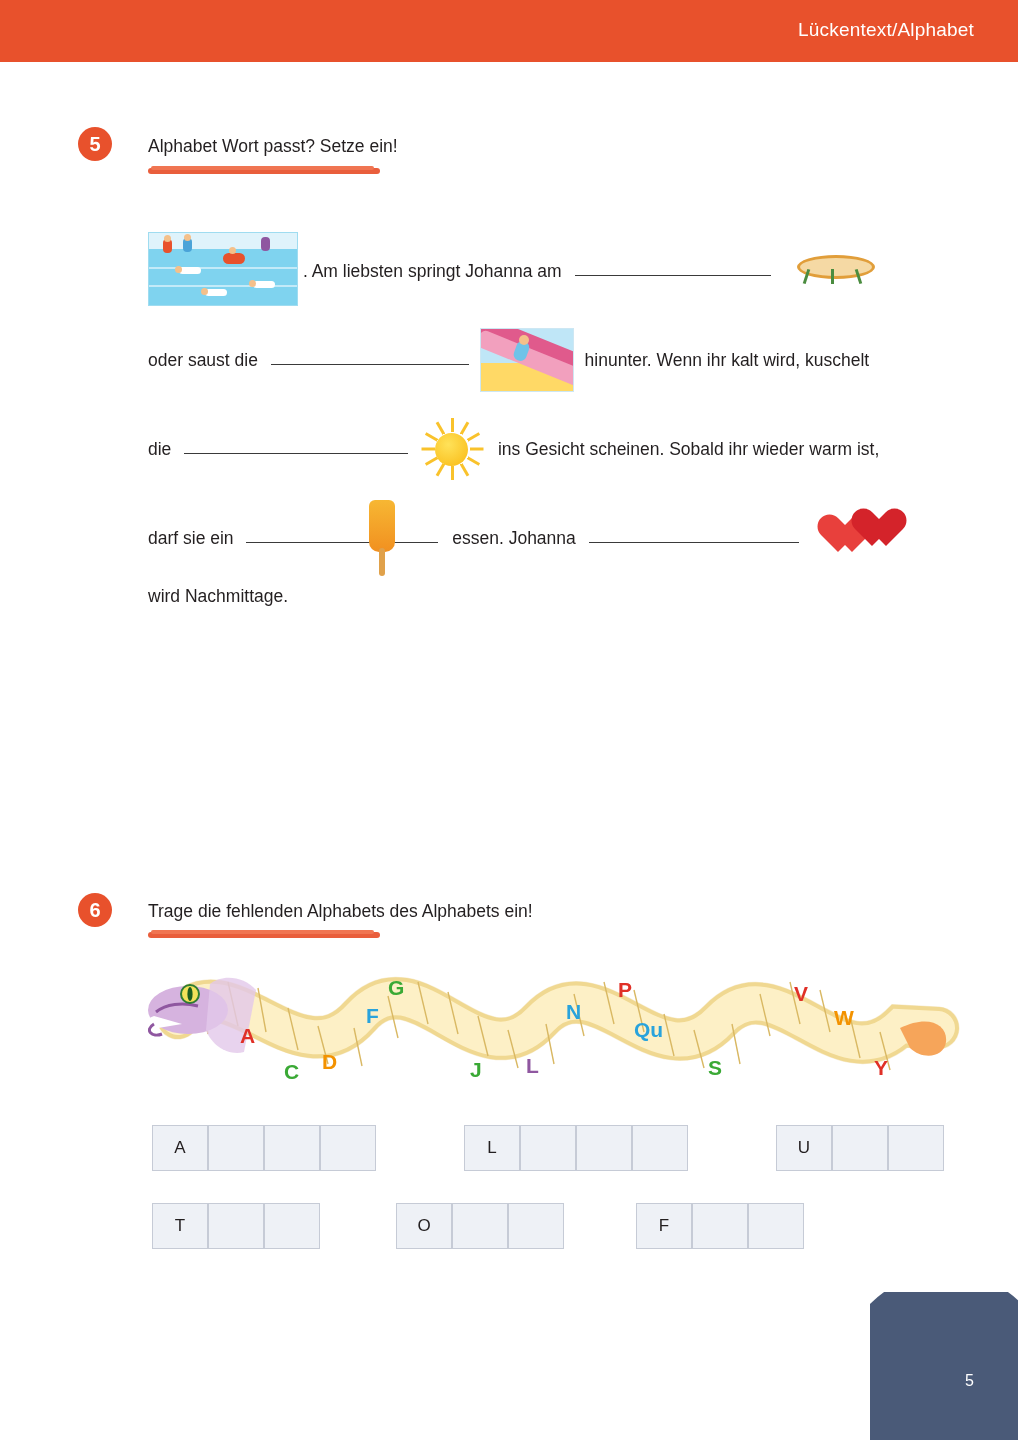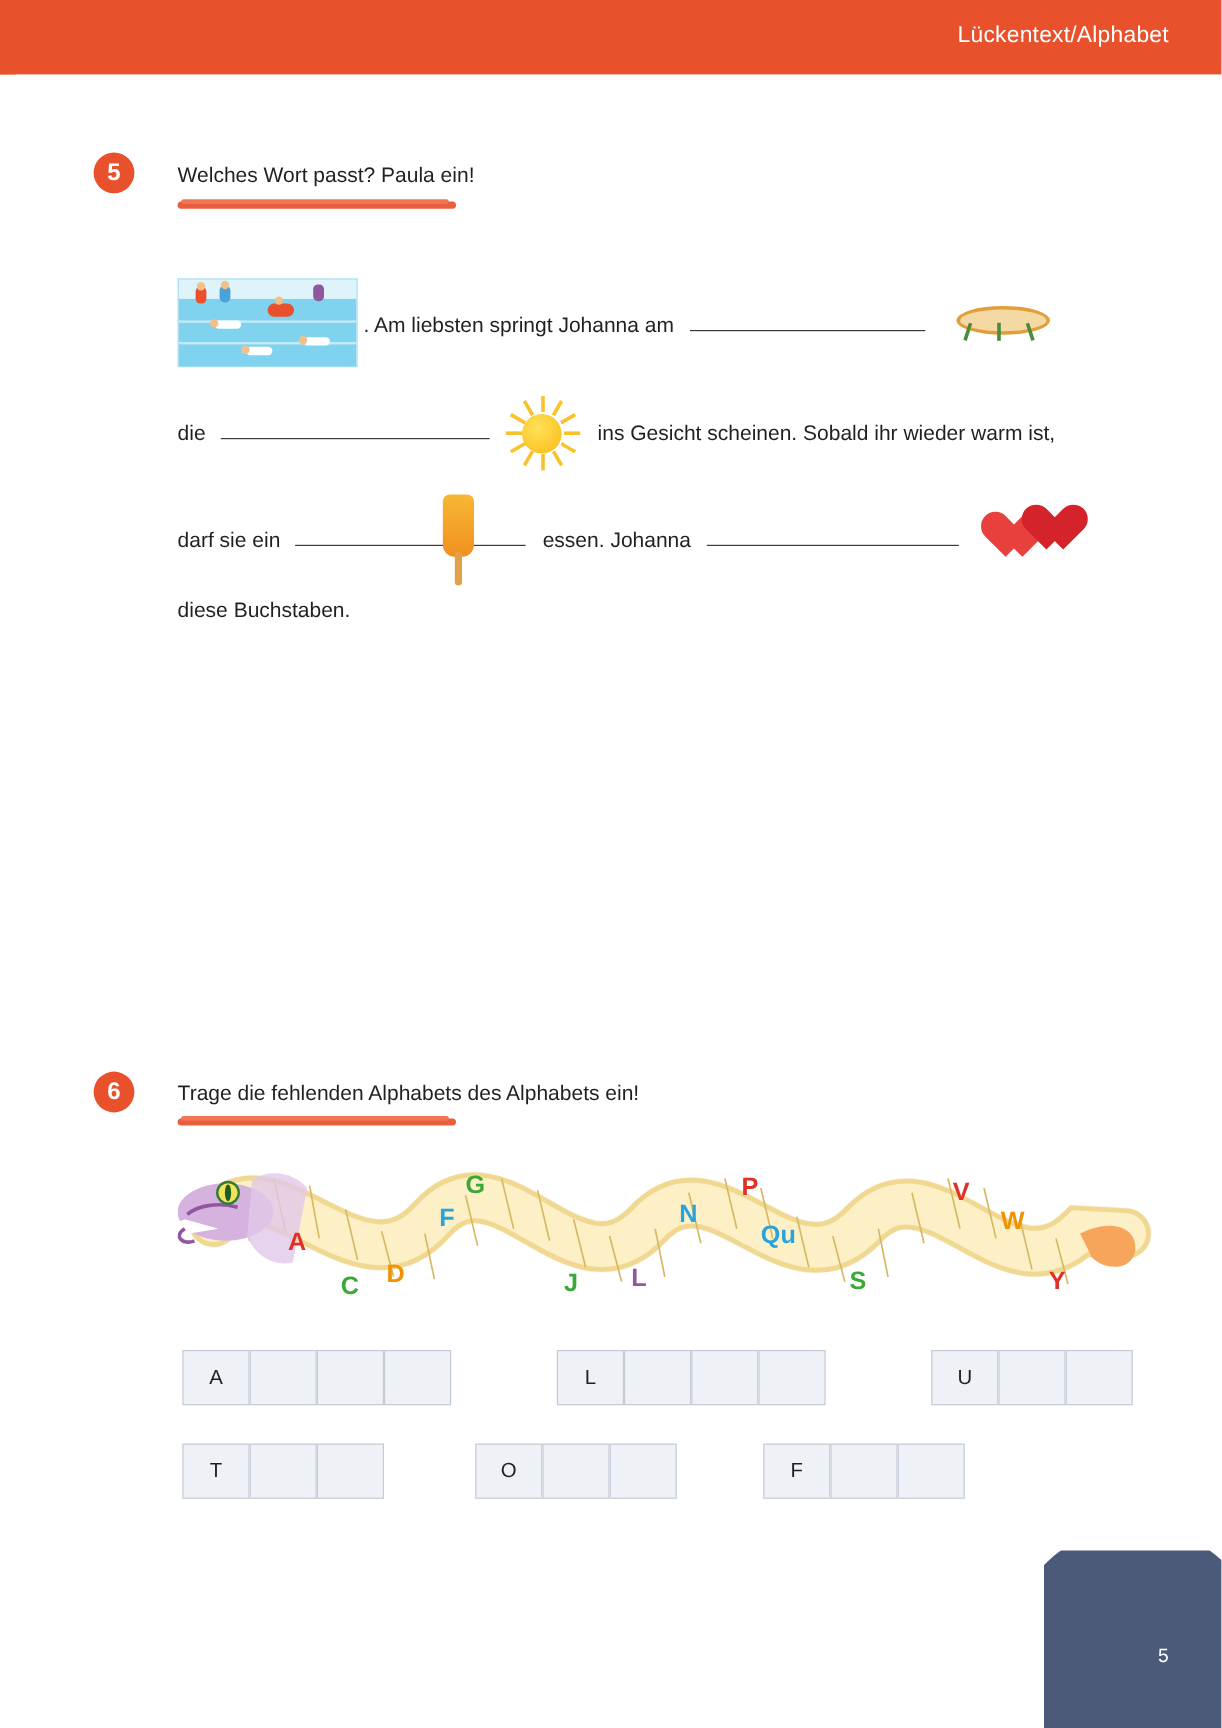--- a/index.html
+++ b/index.html
@@ -253,21 +253,21 @@
   }
 </style>
 </head>
 <body>
 
 <div class="header-bar"></div>
 <div class="left-edge"></div>
 <div class="header-title">Lückentext/Alphabet</div>
 
 <div class="ex-num" style="left:78px; top:127px;">5</div>
-<div class="ex-title" style="left:148px; top:136px;">Welches Wort passt? Paula ein!</div>
+<div class="ex-title" style="left:148px; top:136px;">Alphabet Wort passt? Setze ein!</div>
 <div class="underline-stroke" style="left:148px; top:168px; width:232px;"></div>
 
 <div class="cloze">
 
 
   <div class="row" style="line-height:normal; height:92px;">
     <span class="pic pool" style="margin-top:-4px;">
       <span class="deck"></span>
       <span class="lane" style="top:34px;"></span>
       <span class="lane" style="top:52px;"></span>
@@ -288,20 +288,31 @@
     <span style="vertical-align:middle;">. Am liebsten springt Johanna am</span>
     <span class="blank" style="width:196px; margin-left:8px;"></span>
     <span class="pic tramp" style="margin-left:22px;">
       <span class="mat"></span>
       <span class="leg" style="left:8px; transform:rotate(18deg);"></span>
       <span class="leg" style="left:34px;"></span>
       <span class="leg" style="left:60px; transform:rotate(-18deg);"></span>
     </span>
   </div>
 
+  <div class="row" style="line-height:normal; height:88px;">
+    <span style="vertical-align:middle;">oder saust die</span>
+    <span class="blank" style="width:198px; margin-left:8px;"></span>
+    <span class="pic slide" style="margin-left:6px;">
+      <span class="chute"></span>
+      <span class="chute2"></span>
+      <span class="person"></span>
+      <span class="head2"></span>
+    </span>
+    <span style="vertical-align:middle; margin-left:6px;">hinunter. Wenn ihr kalt wird, kuschelt</span>
+  </div>
 
 
 
   <div class="row" style="line-height:normal; height:84px;">
     <span style="vertical-align:middle;">die</span>
     <span class="blank" style="width:224px; margin-left:8px;"></span>
     <span class="pic sun" style="margin-left:4px;">
       <span class="ray" style="transform:rotate(0deg);"></span>
       <span class="ray" style="transform:rotate(30deg);"></span>
       <span class="ray" style="transform:rotate(60deg);"></span>
@@ -322,21 +333,21 @@
     </span>
     <span style="vertical-align:middle; margin-left:48px;">essen. Johanna</span>
     <span class="blank" style="width:210px; margin-left:8px;"></span>
     <span class="pic hearts" style="margin-left:24px; vertical-align:middle;">
       <span class="heart back" style="left:0; top:8px;"></span>
       <span class="heart front" style="left:34px; top:2px;"></span>
     </span>
   </div>
 
   <div class="row" style="line-height:normal; height:40px;">
-    <span>diese Buchstaben.</span>
+    <span>wird Nachmittage.</span>
   </div>
 
 </div>
 
 <div class="ex-num" style="left:78px; top:893px;">6</div>
 <div class="ex-title" style="left:148px; top:901px;">Trage die fehlenden Alphabets des Alphabets ein!</div>
 <div class="underline-stroke" style="left:148px; top:932px; width:232px;"></div>
 
 <div class="snake-wrap">
   <svg width="812" height="138" viewBox="0 0 812 138">

